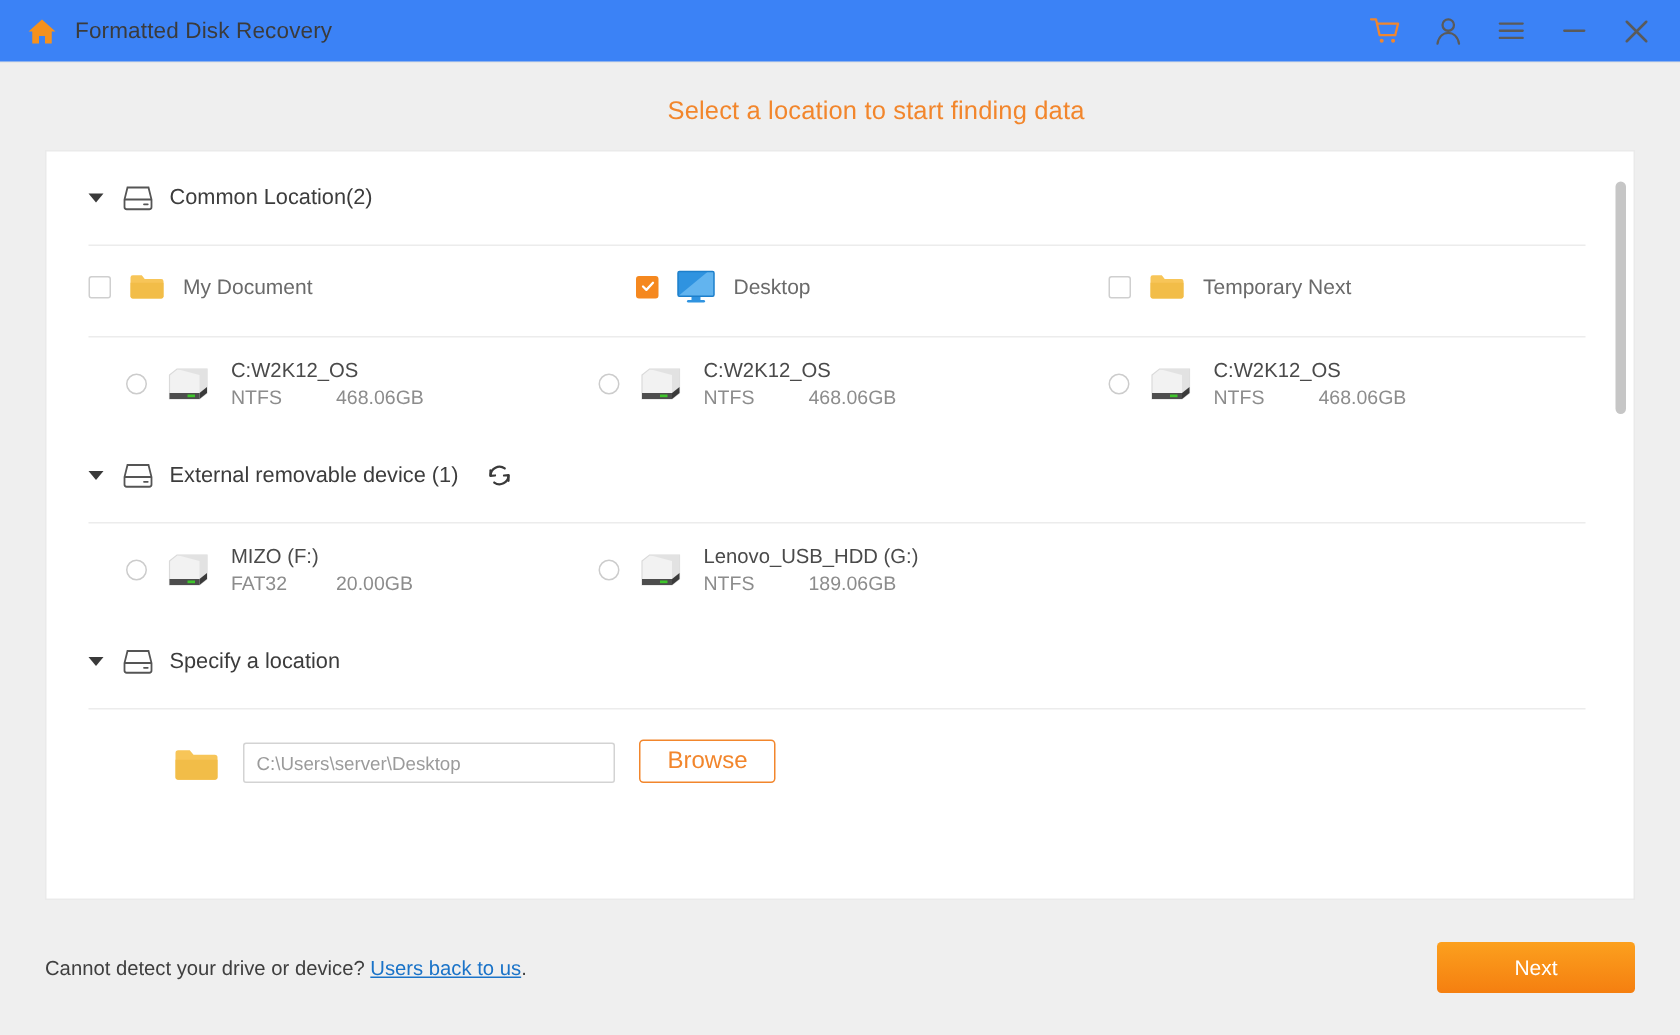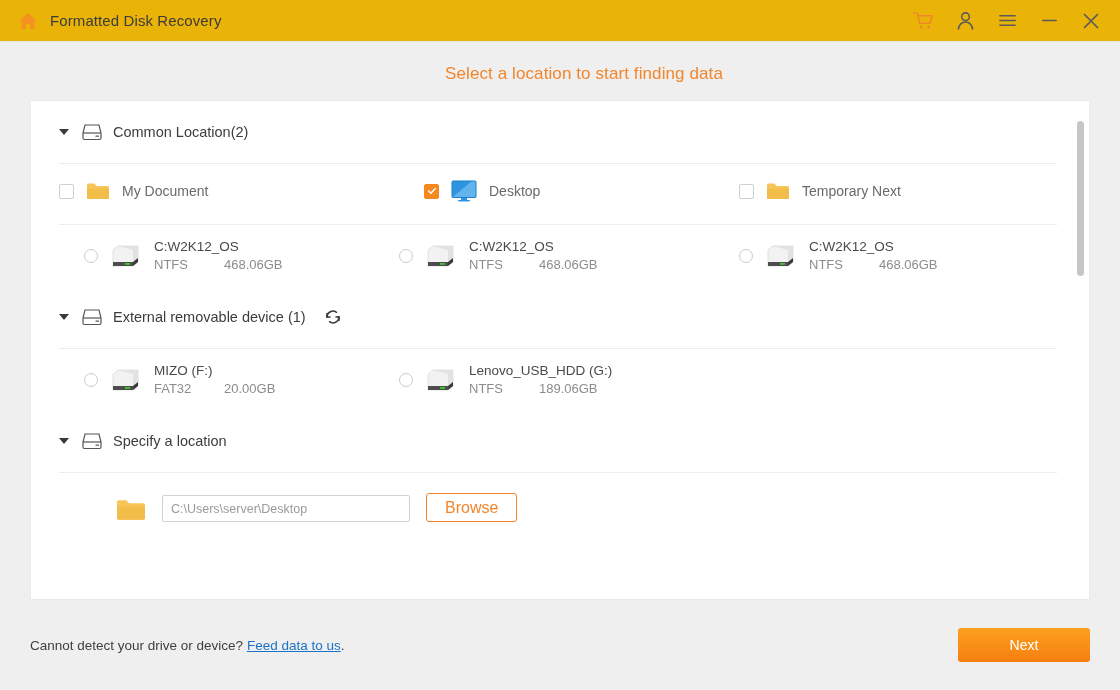--- a/index.html
+++ b/index.html
@@ -12,21 +12,21 @@
   .app {
     position: relative;
     width: 1120px; height: 690px;
     background: #efefef;
     display: flex; flex-direction: column;
   }
 
   
   .titlebar {
     height: 42px; min-height: 42px;
-    background: #eab308;
+    background: #3b82f6;
     border-bottom: 1px solid #e6e6e6;
     display: flex; align-items: center;
     padding: 0 14px 0 18px;
   }
   .title-left { display: flex; align-items: center; gap: 12px; }
   .home-icon { width: 20px; height: 18px; display: block; }
   .app-title {
     font-size: 15px; color: #3b3b3b; letter-spacing: .1px;
   }
   .title-right { margin-left: auto; display: flex; align-items: center; gap: 12px; }
@@ -453,18 +453,18 @@
     </div>
 
     <div class="scrollbar-track">
       <div class="scrollbar-thumb"></div>
     </div>
   </div>
 
   <div class="footer">
     <span class="footer-text">
       <span>Cannot detect your drive or device?</span>
-      <span class="footer-link">Feed data to us</span><span>.</span>
+      <span class="footer-link">Users back to us</span><span>.</span>
     </span>
     <button class="next-btn">Next</button>
   </div>
 
 </div>
 
 </body></html>

